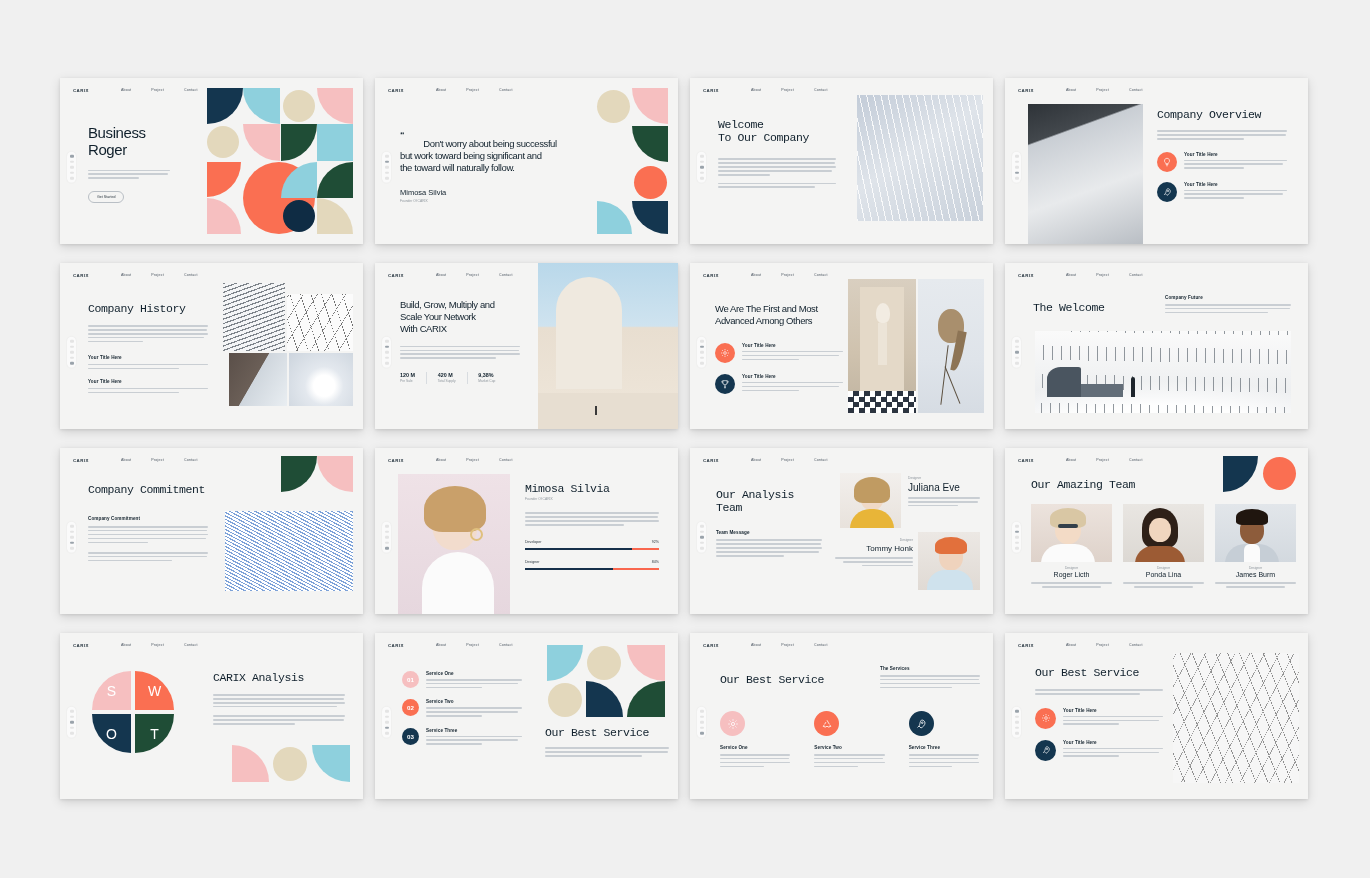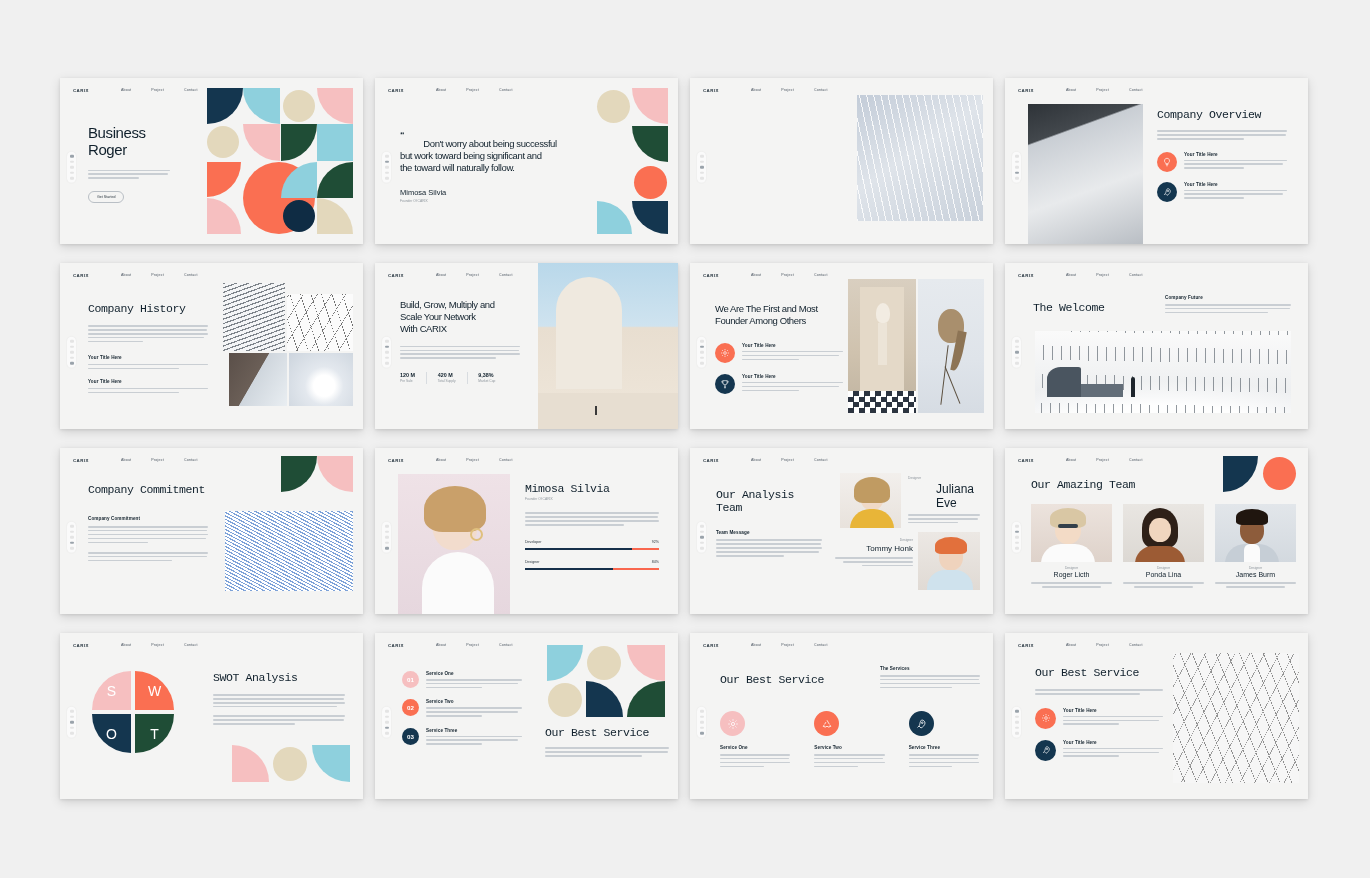--- a/index.html
+++ b/index.html
@@ -221,20 +221,35 @@
         <span>Contact</span>
       </span>
     </div>
     <div class="sidedots">
       <i></i>
           <i></i>
           <i class="on"></i>
           <i></i>
           <i></i>
     </div>
+    <div style="position:absolute;left:28px;top:40px;width:120px;">
+      <div class="h1 sm">Welcome</div>
+      <div class="h1 sm">To Our Company</div>
+      <div class="body-lines" style="margin-top:14px;width:118px;">
+        <div class="ln" style="width:100%"></div>
+            <div class="ln" style="width:99%"></div>
+        <div class="ln" style="width:100%"></div>
+            <div class="ln" style="width:97%"></div>
+            <div class="ln" style="width:44%"></div>
+      </div>
+      <div class="body-lines" style="margin-top:7px;width:118px;">
+        <div class="ln" style="width:100%"></div>
+            <div class="ln" style="width:82%"></div>
+      </div>
+    </div>
     <div class="img wave" style="left:167px;top:17px;width:126px;height:126px;"></div>
   </div>
 
   <div class="slide">
     <div class="nav">
       <span class="logo">CARIX</span>
       <span class="navlinks">
         <span>About</span>
         <span>Project</span>
         <span>Contact</span>
@@ -396,21 +411,21 @@
     </div>
     <div class="sidedots">
       <i></i>
           <i class="on"></i>
           <i></i>
           <i></i>
           <i></i>
     </div>
     <div style="position:absolute;left:25px;top:40px;width:128px;">
       <div class="h1 xs">We Are The First and Most</div>
-      <div class="h1 xs">Founder Among Others</div>
+      <div class="h1 xs">Advanced Among Others</div>
       <div style="display:flex;gap:7px;margin-top:16px;align-items:flex-start;">
         <div class="iconc" style="width:20px;height:20px;background:#fa6f52;">
           <svg width="10" height="10" viewBox="0 0 24 24" fill="none" stroke="#fff" stroke-width="1.6">
             <circle cx="12" cy="12" r="3.2"></circle>
             <path d="M12 2.5v3M12 18.5v3M2.5 12h3M18.5 12h3M5.2 5.2l2.1 2.1M16.7 16.7l2.1 2.1M18.8 5.2l-2.1 2.1M7.3 16.7l-2.1 2.1"></path>
           </svg>
         </div>
         <div style="flex:1;">
           <div class="h3">Your Title Here</div>
           <div class="body-lines" style="margin-top:3px;">
@@ -609,21 +624,21 @@
       </div>
     </div>
 
     <div class="img ph-person" style="left:150px;top:25px;width:61px;height:55px;background:linear-gradient(#f2efec,#e8e2dc);">
       <div style="position:absolute;left:20px;top:8px;width:24px;height:29px;border-radius:50% 50% 45% 45%;background:#f0d9c6;"></div>
       <div style="position:absolute;left:14px;top:4px;width:36px;height:26px;border-radius:50% 50% 25% 25%;background:#c09b62;"></div>
       <div style="position:absolute;left:10px;top:36px;width:44px;height:22px;border-radius:20px 20px 0 0;background:#e8b538;"></div>
     </div>
     <div style="position:absolute;left:218px;top:28px;width:72px;">
       <div class="mini">Designer</div>
-      <div style="font-size:12px;color:#10202c;margin-top:1px;margin-left:28px;">Juliana Eve</div>
+      <div style="font-size:10px;color:#10202c;margin-top:1px;">Juliana Eve</div>
       <div class="body-lines" style="margin-top:4px;">
         <div class="ln" style="width:100%"></div>
             <div class="ln" style="width:97%"></div>
             <div class="ln" style="width:70%"></div>
       </div>
     </div>
 
     <div style="position:absolute;left:145px;top:90px;width:78px;text-align:right;">
       <div class="mini">Designer</div>
       <div style="font-size:8px;color:#10202c;margin-top:1px;">Tommy Honk</div>
@@ -725,21 +740,21 @@
           <i></i>
           <i></i>
     </div>
     <div class="swot" style="position:absolute;left:32px;top:38px;">
       <div class="swot-q qtl" style="left:0;top:0;background:#f6bfc0;">S</div>
       <div class="swot-q qtr" style="left:43px;top:0;background:#fa6f52;">W</div>
       <div class="swot-q qbl" style="left:0;top:43px;background:#14364f;">O</div>
       <div class="swot-q qbr" style="left:43px;top:43px;background:#1f4d36;">T</div>
     </div>
     <div style="position:absolute;left:153px;top:38px;width:132px;">
-      <div class="h1 sm">SWOT Analysis</div>
+      <div class="h1 sm">CARIX Analysis</div>
       <div class="body-lines" style="margin-top:10px;">
         <div class="ln" style="width:100%"></div>
             <div class="ln" style="width:99%"></div>
         <div class="ln" style="width:100%"></div>
             <div class="ln" style="width:94%"></div>
       </div>
       <div class="body-lines" style="margin-top:8px;">
         <div class="ln" style="width:100%"></div>
             <div class="ln" style="width:99%"></div>
             <div class="ln" style="width:62%"></div>

